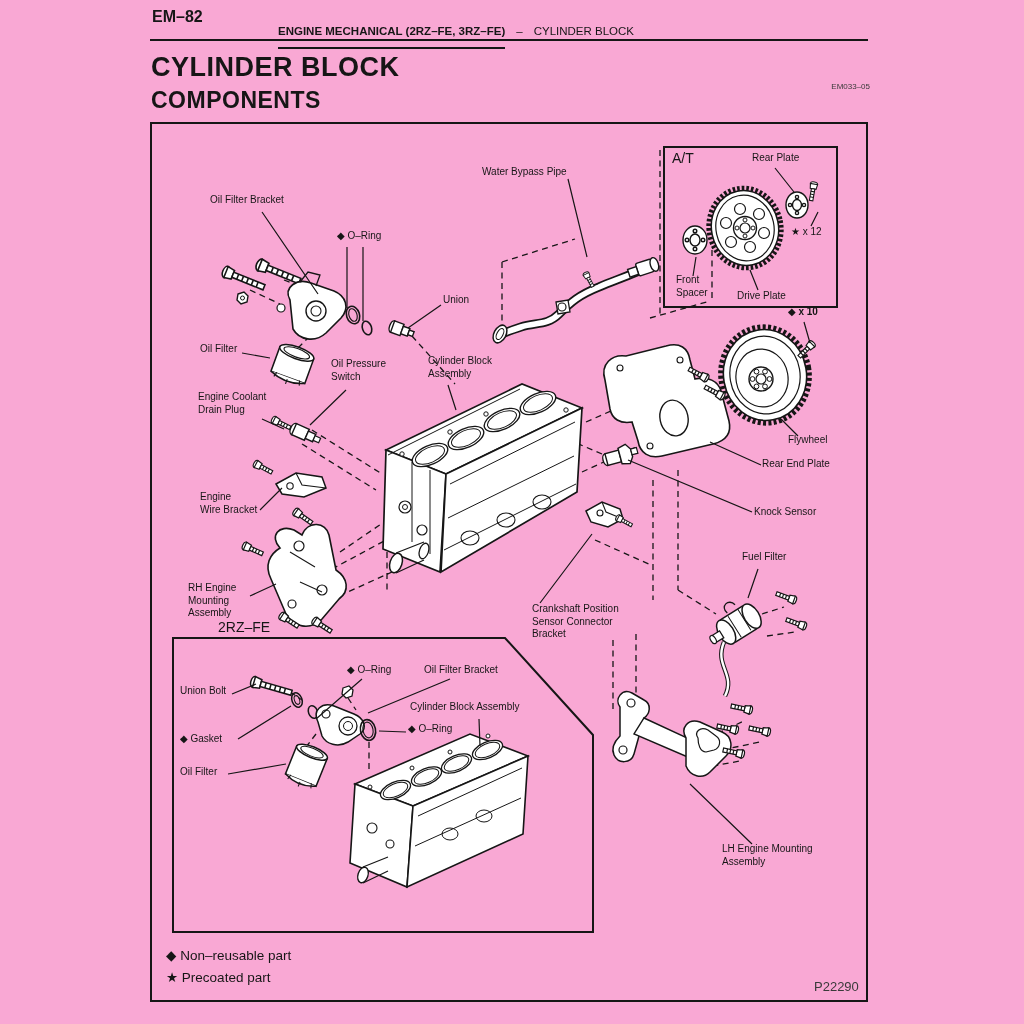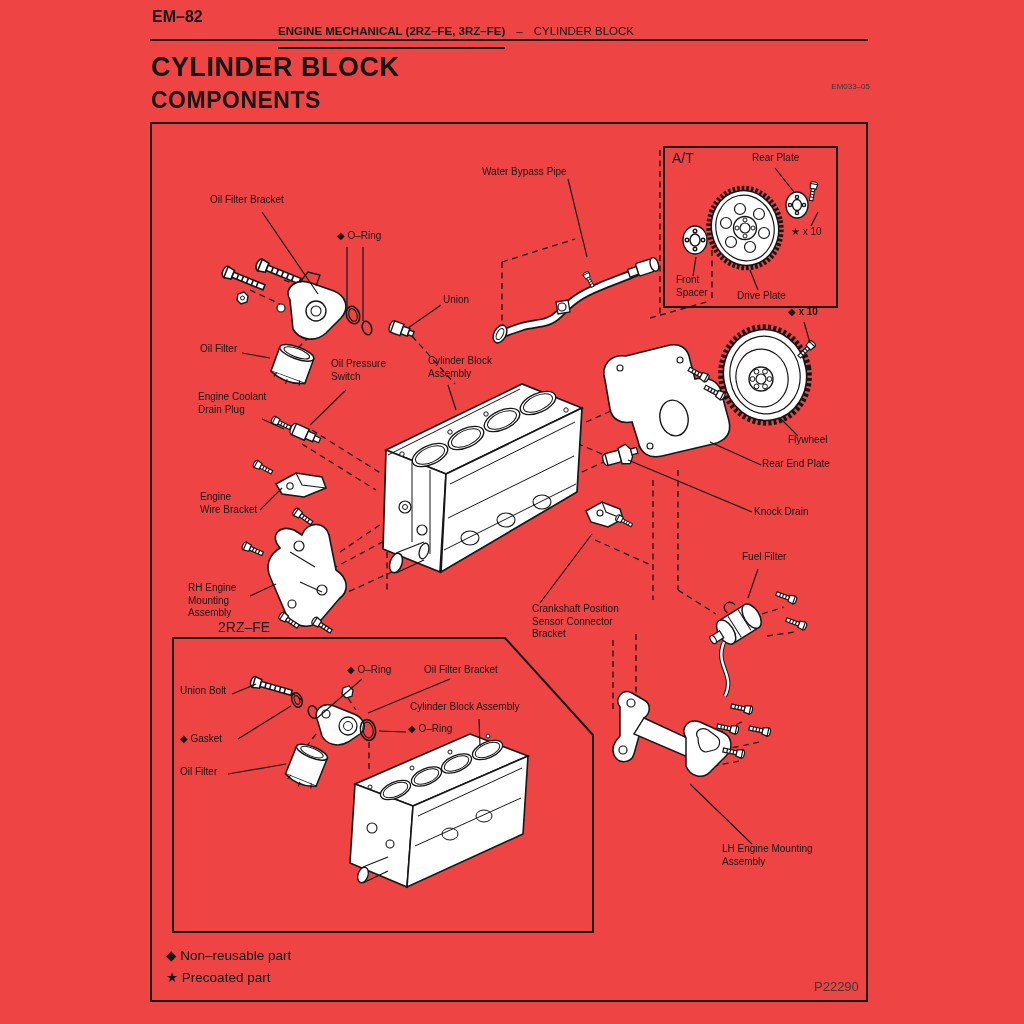--- a/index.html
+++ b/index.html
@@ -1,16 +1,16 @@
 <!DOCTYPE html>
 <html><head>
 <meta charset="utf-8">
 <style>
   html,body{margin:0;padding:0;background:#fff;}
-  .page{position:relative;width:1024px;height:1024px;background:#ef4444;
+  .page{position:relative;width:1024px;height:1024px;background:#f9a8d4;
         font-family:"Liberation Sans","DejaVu Sans",sans-serif;color:#161616;overflow:hidden;}
   .abs{position:absolute;}
   .page-code{left:152px;top:8px;font-size:16px;font-weight:700;}
   .runhead{left:278px;top:25px;font-size:11.5px;display:flex;gap:11px;align-items:baseline;}
   .runhead .bold{font-weight:700;border-bottom:2.5px solid #161616;padding-bottom:10px;}
   .rule{left:150px;top:39px;width:718px;height:2px;background:#161616;}
   .title{left:151px;top:52px;font-size:27px;font-weight:700;letter-spacing:.5px;}
   .subtitle{left:151px;top:87px;font-size:23px;font-weight:700;letter-spacing:.5px;}
   .doccode{left:790px;top:82px;width:80px;text-align:right;font-size:8px;color:#3a3a3a;}
   .frame{left:150px;top:122px;width:718px;height:880px;border:2px solid #161616;box-sizing:border-box;}
@@ -348,28 +348,28 @@
 Assembly</div>
     <div class="lbl" style="left:48px;top:269px;">Engine Coolant
 Drain Plug</div>
     <div class="lbl" style="left:50px;top:369px;">Engine
 Wire Bracket</div>
     <div class="lbl" style="left:38px;top:460px;">RH Engine
 Mounting
 Assembly</div>
     <div class="lbl tag" style="left:522px;top:28px;">A/T</div>
     <div class="lbl" style="left:602px;top:30px;">Rear Plate</div>
-    <div class="lbl" style="left:641px;top:104px;">★ x 10</div>
+    <div class="lbl" style="left:641px;top:104px;">★ x 12</div>
     <div class="lbl" style="left:526px;top:152px;">Front
 Spacer</div>
     <div class="lbl" style="left:587px;top:168px;">Drive Plate</div>
     <div class="lbl" style="left:638px;top:184px;font-weight:bold;">◆ x 10</div>
     <div class="lbl" style="left:638px;top:312px;">Flywheel</div>
     <div class="lbl" style="left:612px;top:336px;">Rear End Plate</div>
-    <div class="lbl" style="left:604px;top:384px;">Knock Drain</div>
+    <div class="lbl" style="left:604px;top:384px;">Knock Sensor</div>
     <div class="lbl" style="left:592px;top:429px;">Fuel Filter</div>
     <div class="lbl" style="left:382px;top:481px;">Crankshaft Position
 Sensor Connector
 Bracket</div>
     <div class="lbl" style="left:572px;top:721px;">LH Engine Mounting
 Assembly</div>
 
     <div class="lbl tag" style="left:37px;top:497px;margin-left:31px;">2RZ–FE</div>
     <div class="lbl" style="left:197px;top:542px;">◆ O–Ring</div>
     <div class="lbl" style="left:274px;top:542px;">Oil Filter Bracket</div>

